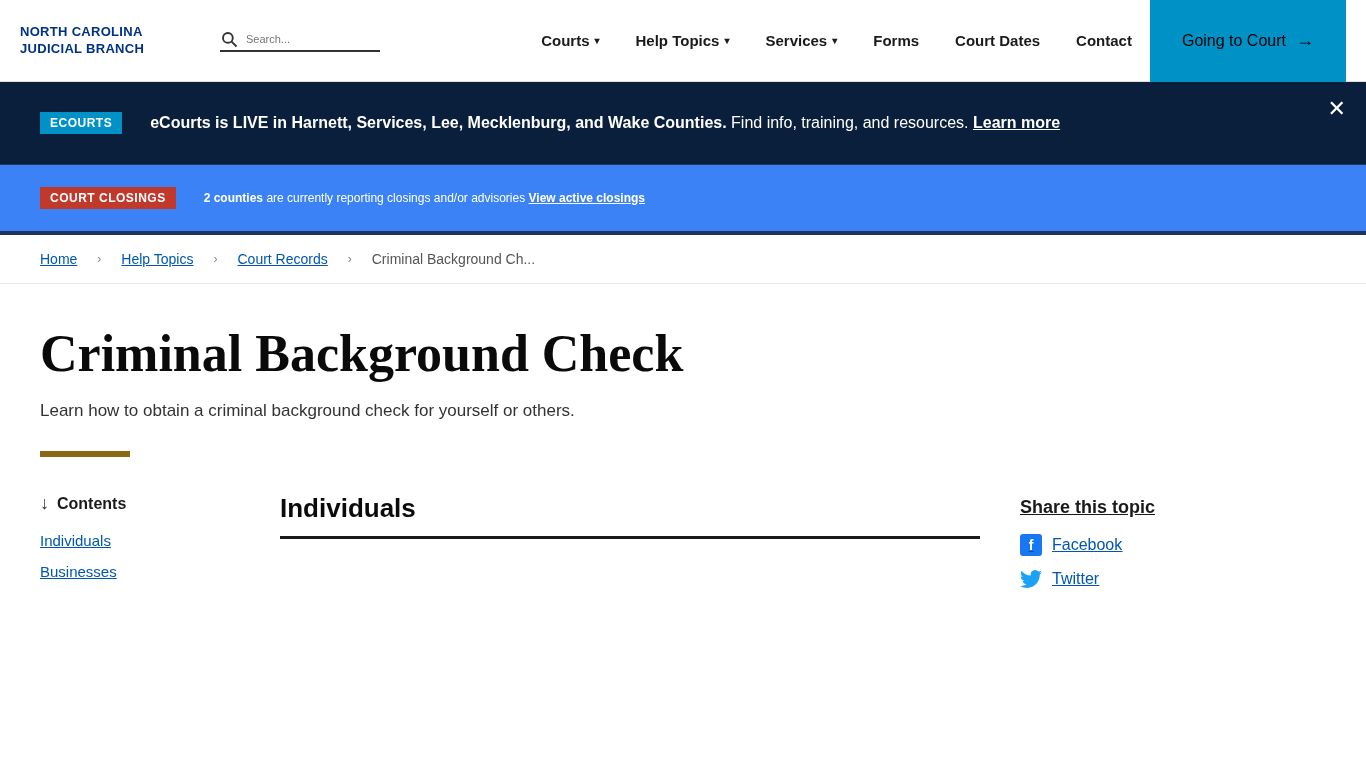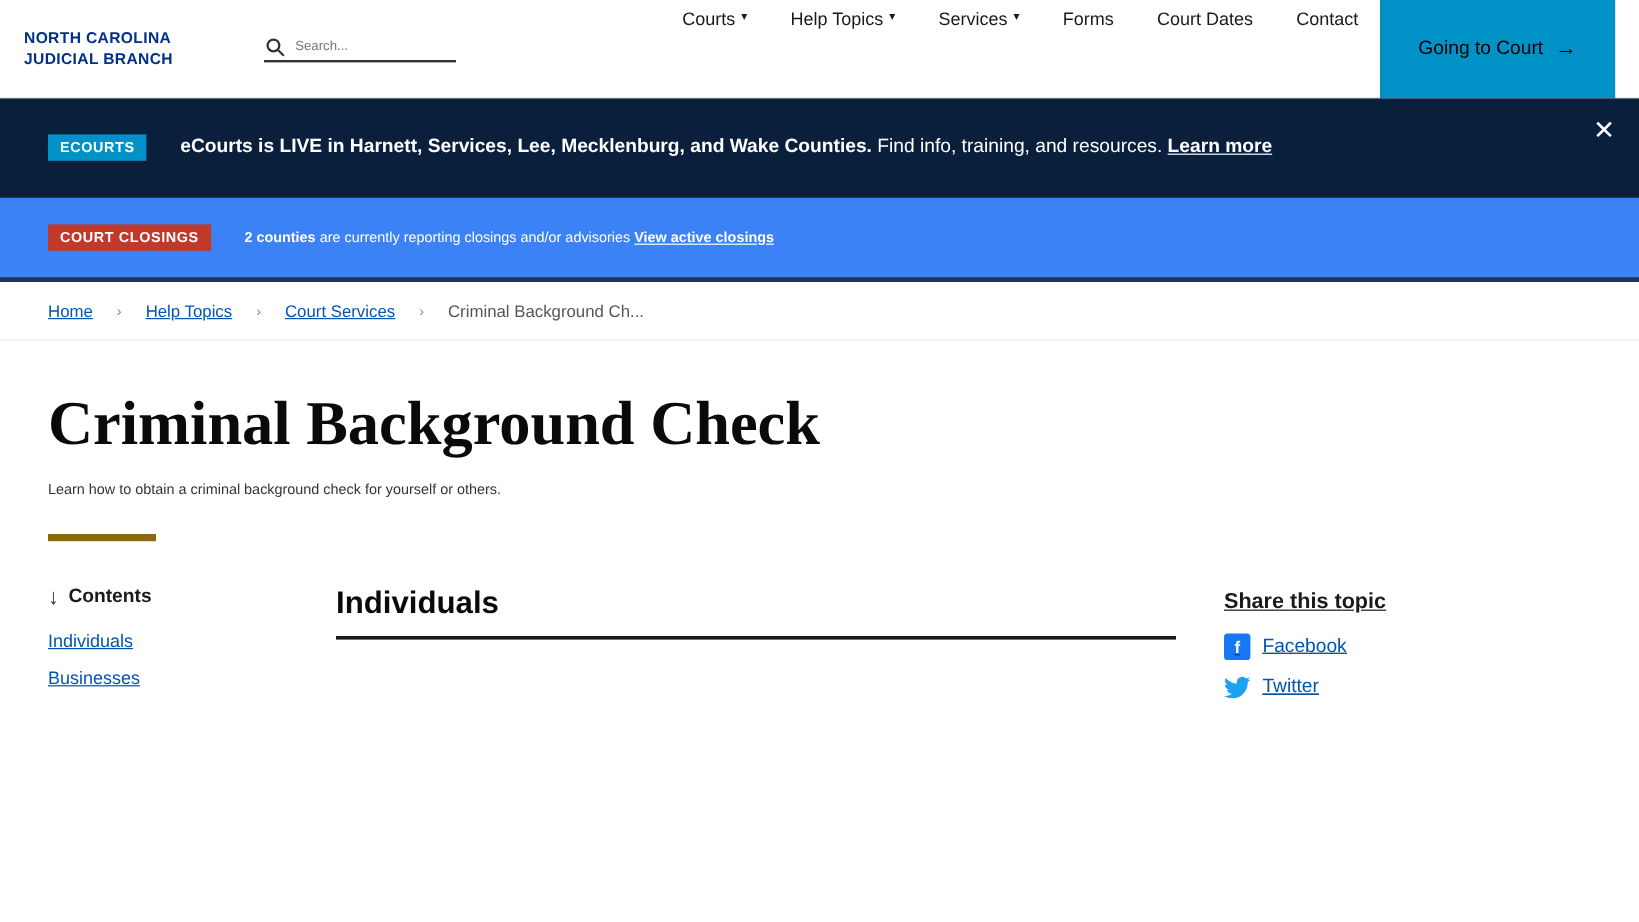--- a/index.html
+++ b/index.html
@@ -50,29 +50,29 @@
       width: 130px;
     }
     .nav-items {
       display: flex;
       align-items: center;
       margin-left: auto;
       gap: 0;
     }
     .nav-item {
       display: flex;
-      align-items: flex-start;
+      align-items: center;
       padding: 0 18px;
       height: 65px;
       font-size: 15px;
       color: #1a1a1a;
       cursor: pointer;
       white-space: nowrap;
       text-decoration: none;
-      font-weight: 400;
+      font-weight: 700;
     }
     .nav-chevron {
       display: inline-block;
       margin-left: 5px;
       font-size: 10px;
     }
     .nav-cta {
       display: flex;
       align-items: center;
       background: #0091c7;
@@ -194,21 +194,21 @@
     }
     .page-title {
       font-family: Georgia, 'Times New Roman', serif;
       font-size: 52px;
       font-weight: 700;
       color: #0a0a0a;
       line-height: 1.15;
       margin-bottom: 18px;
     }
     .page-subtitle {
-      font-size: 12px;
+      font-size: 17px;
       color: #333;
       margin-bottom: 30px;
     }
     .title-divider {
       width: 90px;
       height: 6px;
       background: #8B6914;
       margin-bottom: 36px;
     }
 
@@ -376,21 +376,21 @@
     <span> are currently reporting closings and/or advisories</span>
     <a href="#">View active closings</a>
   </div>
 </div>
 
 <nav class="breadcrumb">
   <a href="#">Home</a>
   <span class="breadcrumb-sep">›</span>
   <a href="#">Help Topics</a>
   <span class="breadcrumb-sep">›</span>
-  <a href="#">Court Services</a>
+  <a href="#">Court Records</a>
   <span class="breadcrumb-sep">›</span>
   <span class="breadcrumb-current">Criminal Background Ch...</span>
 </nav>
 
 <main class="main-content">
   <h1 class="page-title">Criminal Background Check</h1>
   <p class="page-subtitle">Learn how to obtain a criminal background check for yourself or others.</p>
   <div class="title-divider"></div>
 
   <div class="content-layout">

